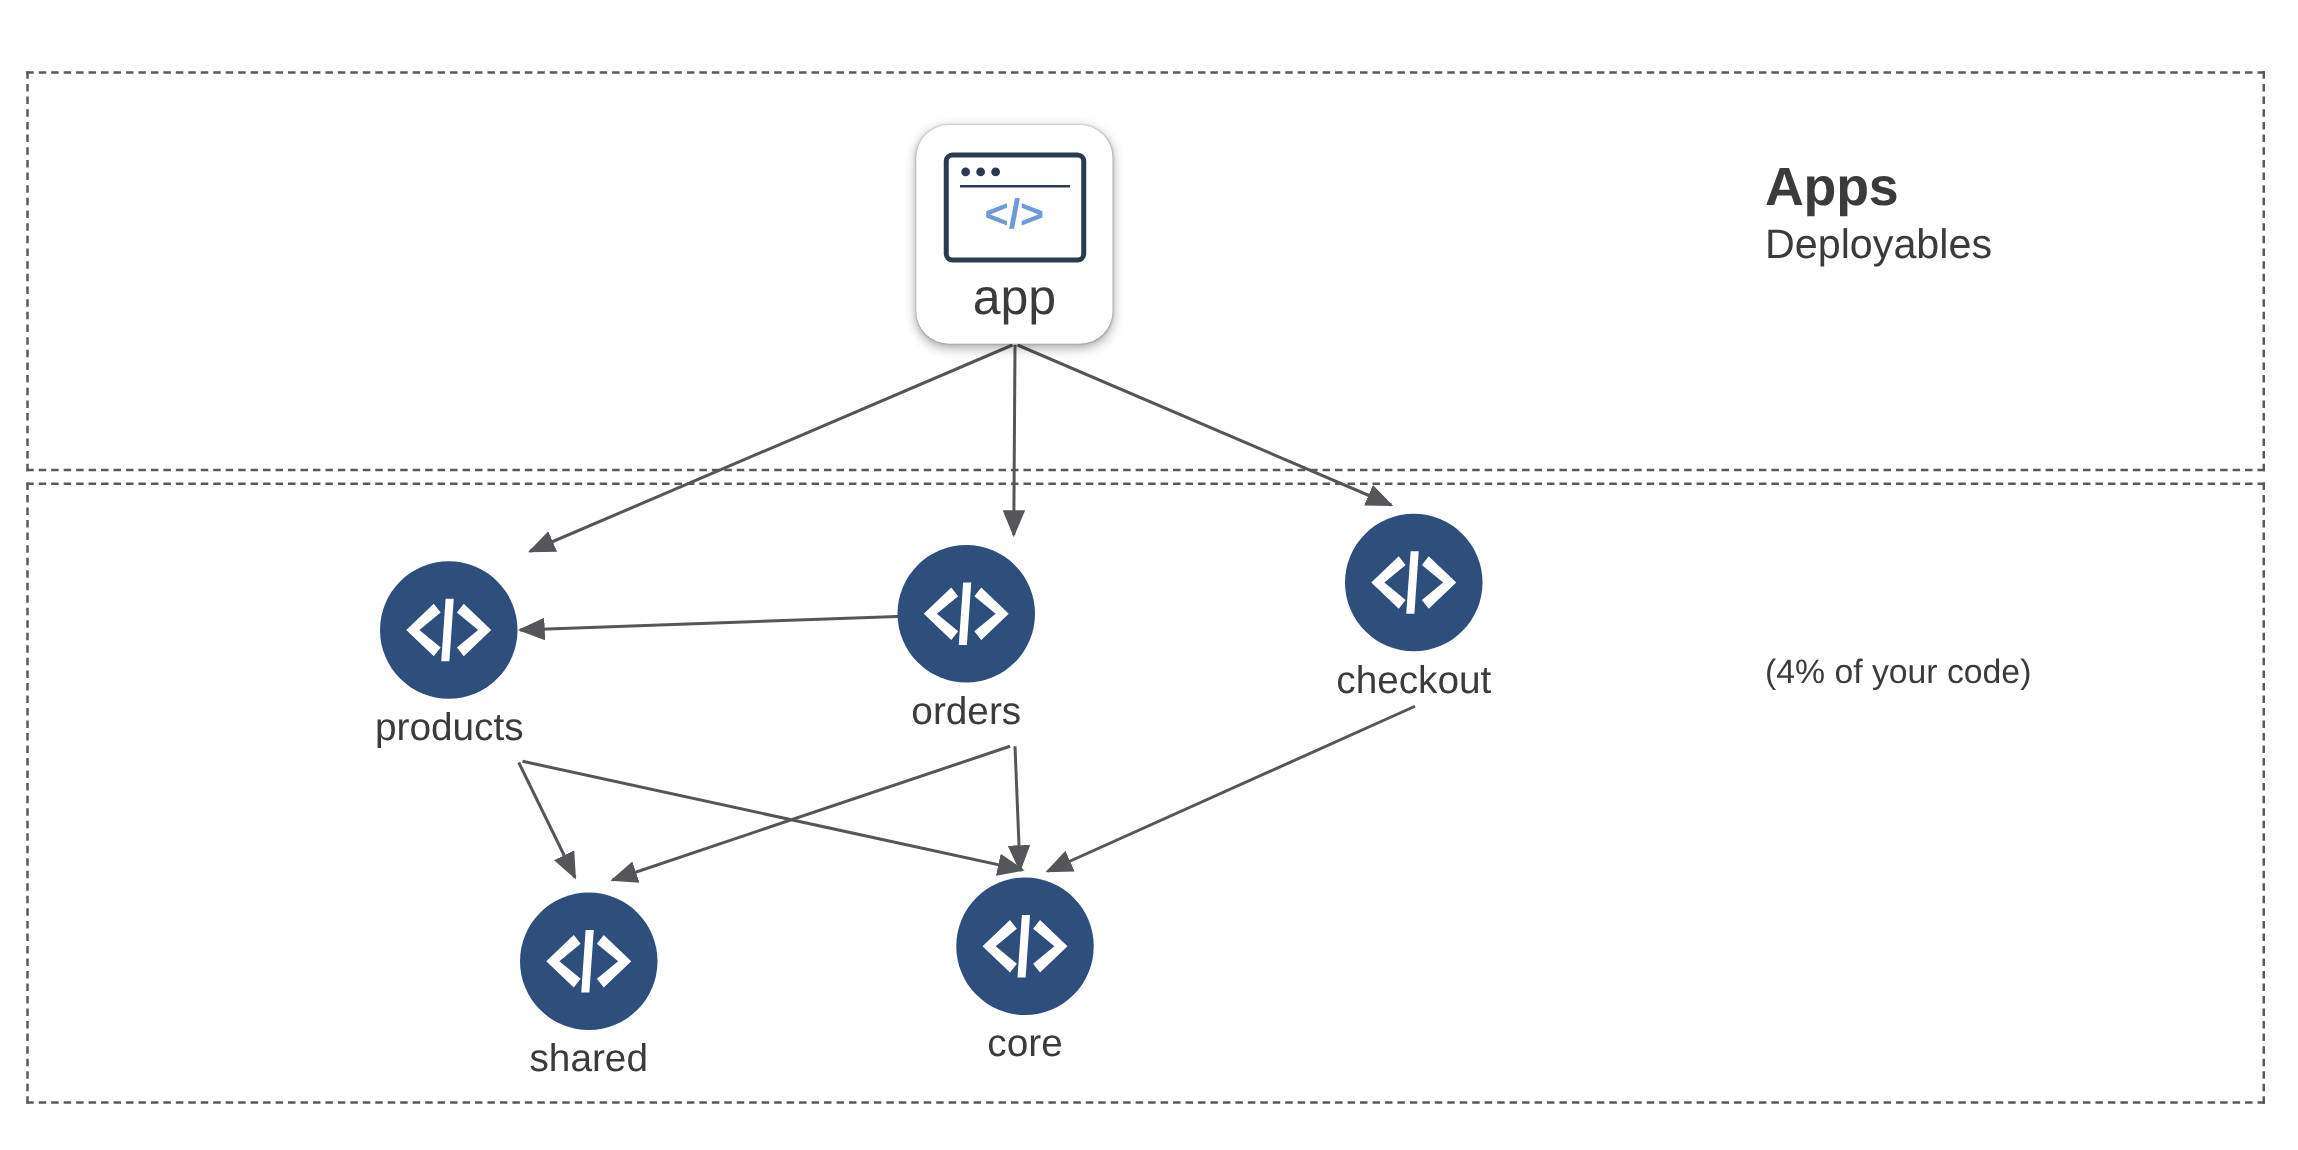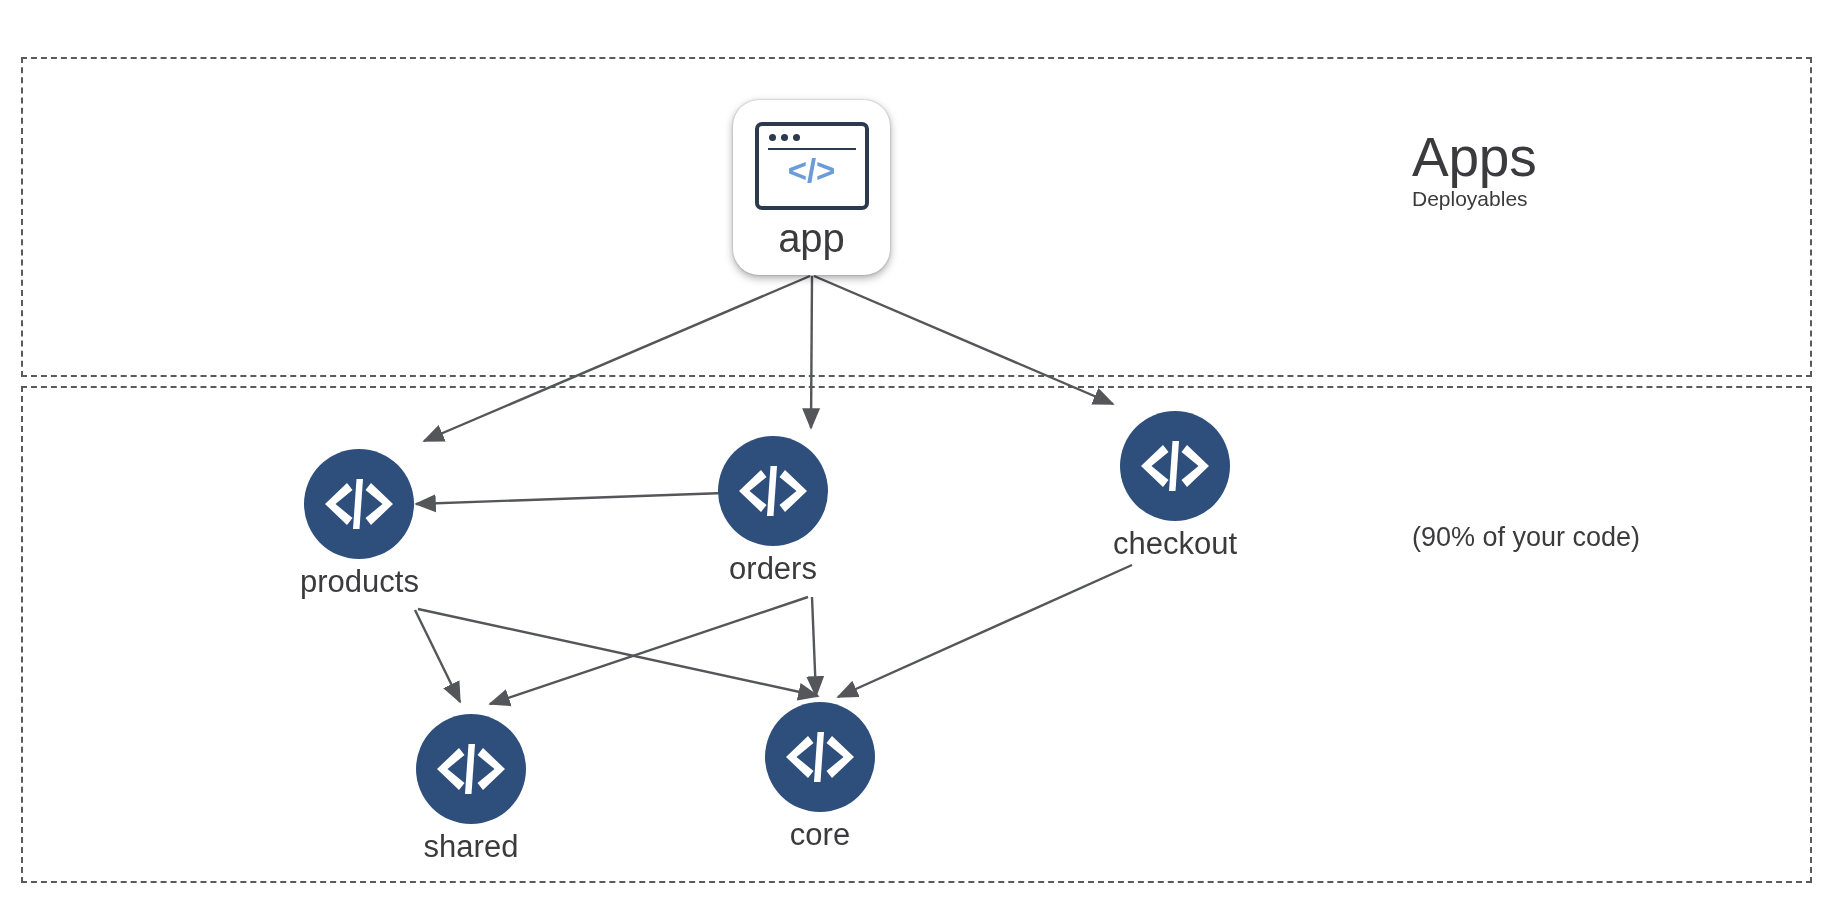--- a/index.html
+++ b/index.html
@@ -29,29 +29,29 @@
   #zone-apps { left: 21px; top: 57px;  width: 1791px; height: 320px; }
   #zone-libs { left: 21px; top: 386px; width: 1791px; height: 497px; }
 
   
   .zone-caption {
     position: absolute;
     color: #3b3b3d;
     user-select: none;
   }
   .zone-caption .zc-title {
-    font-size: 55px;
-    font-weight: normal;
+    font-size: 43px;
+    font-weight: bold;
     line-height: 1.06;
     color: #3b3b3d;
     letter-spacing: -0.2px;
     white-space: nowrap;
   }
   .zone-caption .zc-sub {
-    font-size: 21px;
+    font-size: 33px;
     font-weight: normal;
     line-height: 1.25;
     color: #3b3b3d;
     white-space: nowrap;
   }
   #caption-apps { left: 1412px; top: 128px; }
   #caption-libs { left: 1412px; top: 521px; }
   #caption-libs .zc-sub { font-size: 27px; }
 
   
@@ -149,41 +149,41 @@
     font-size: 31px;
     color: #3b3b3d;
     line-height: 1.1;
     white-space: nowrap;
   }
 
   #node-products { left: 300px; top: 449px; }
   #node-products .lib-circle { width: 110px; height: 110px; }
   #node-orders   { left: 718px; top: 436px; }
   #node-orders   .lib-circle { width: 110px; height: 110px; }
-  #node-checkout { left: 1069px; top: 411px; margin-left: 44px; }
+  #node-checkout { left: 1069px; top: 411px; }
   #node-checkout .lib-circle { width: 110px; height: 110px; }
   #node-shared   { left: 416px; top: 714px; justify-content: flex-end; }
   #node-shared   .lib-circle { width: 110px; height: 110px; }
   #node-core     { left: 765px; top: 702px; }
   #node-core     .lib-circle { width: 110px; height: 110px; }
 </style>
 </head>
 <body>
 
 <div id="stage">
 
   <div class="zone" id="zone-apps"></div>
   <div class="zone" id="zone-libs"></div>
 
   <div class="zone-caption" id="caption-apps">
     <div class="zc-title">Apps</div>
     <div class="zc-sub">Deployables</div>
   </div>
   <div class="zone-caption" id="caption-libs">
-    <div class="zc-sub">(90% of your code)</div>
+    <div class="zc-sub">(4% of your code)</div>
   </div>
 
   <svg id="edges" viewBox="0 0 1838 920" xmlns="http://www.w3.org/2000/svg">
     <defs>
       <marker id="arrowhead" viewBox="0 0 12 10" refX="11" refY="5" markerWidth="9" markerHeight="8" orient="auto-start-reverse">
         <path d="M 0 0 L 12 5 L 0 10 z" fill="#55565a"></path>
       </marker>
     </defs>
     <g fill="none" stroke="#55565a" stroke-width="2.4" marker-end="url(#arrowhead)">
 

